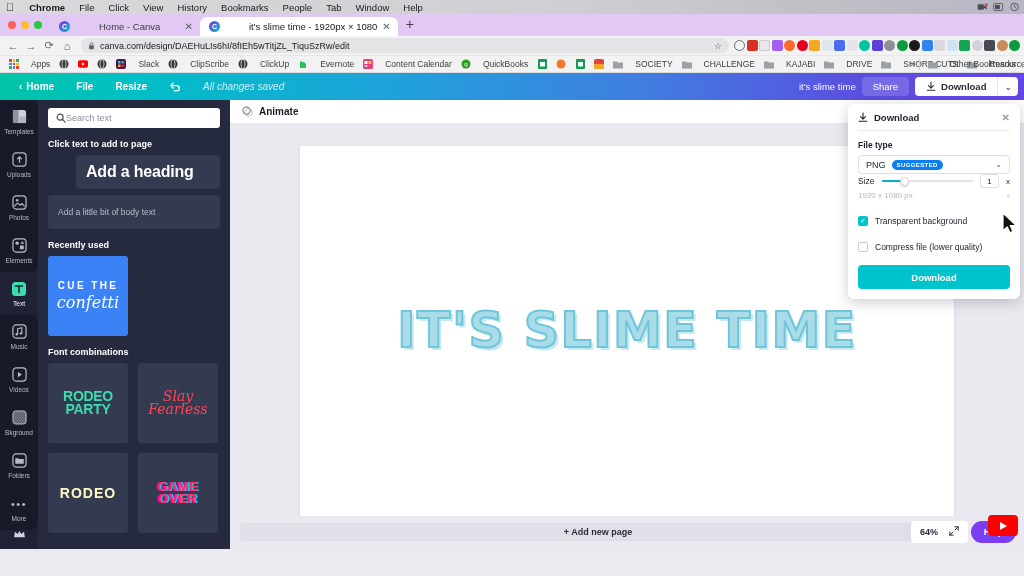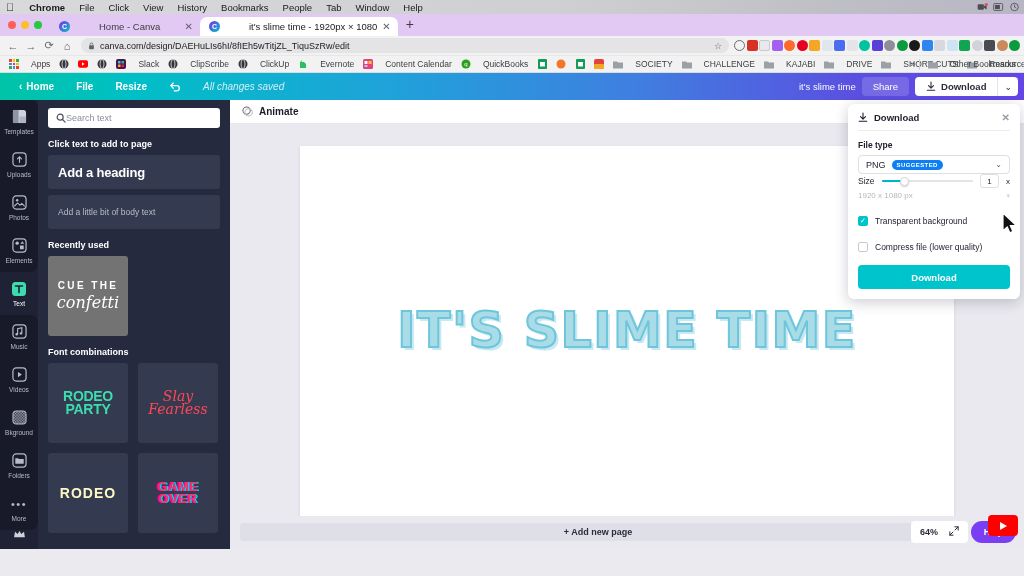--- a/index.html
+++ b/index.html
@@ -132,25 +132,25 @@
   #panel { width: 192px; background: #252a3e; padding: 8px 10px 0 10px; flex: 0 0 192px; overflow: hidden; position: relative; }
   #search-box {
     height: 20px; background: #fff; border-radius: 3px; display: flex; align-items: center;
     padding: 0 8px; font-size: 9px; color: #8a8f9e;
   }
   .panel-h { color: #fff; font-weight: bold; font-size: 9px; margin: 11px 0 6px 0; }
   .text-card {
     background: #343a4f; border-radius: 3px; height: 34px; margin-bottom: 6px;
     display: flex; align-items: center; padding: 0 10px; color: #fff; overflow: hidden;
   }
-  .text-card.heading { font-size: 13px; font-weight: bold; letter-spacing: -.2px; }
+  .text-card.heading { font-size: 16px; font-weight: bold; letter-spacing: -.2px; margin-left: 28px; }
   .text-card.sub { font-size: 11px; font-family: "DejaVu Serif", serif; font-style: italic; color: #e9eaee; }
   .text-card.body { font-size: 8.5px; color: #b9bdc9; }
   .recent-card {
-    width: 80px; height: 80px; background: #737373; border-radius: 3px;
+    width: 80px; height: 80px; background: #3b82f6; border-radius: 3px;
     display: flex; flex-direction: column; align-items: center; justify-content: center; gap: 2px;
   }
   .recent-card .l1 { color: #fff; font-size: 10px; letter-spacing: 2.4px; font-weight: bold; }
   .recent-card .l2 { color: #fff; font-size: 16px; font-style: italic; font-family: "DejaVu Serif", serif; }
   .fc-grid { display: grid; grid-template-columns: 80px 80px; gap: 10px; }
   .fc-card {
     width: 80px; height: 80px; background: #343a4f; border-radius: 3px;
     display: flex; align-items: center; justify-content: center; text-align: center;
     overflow: hidden; padding: 4px;
   }

